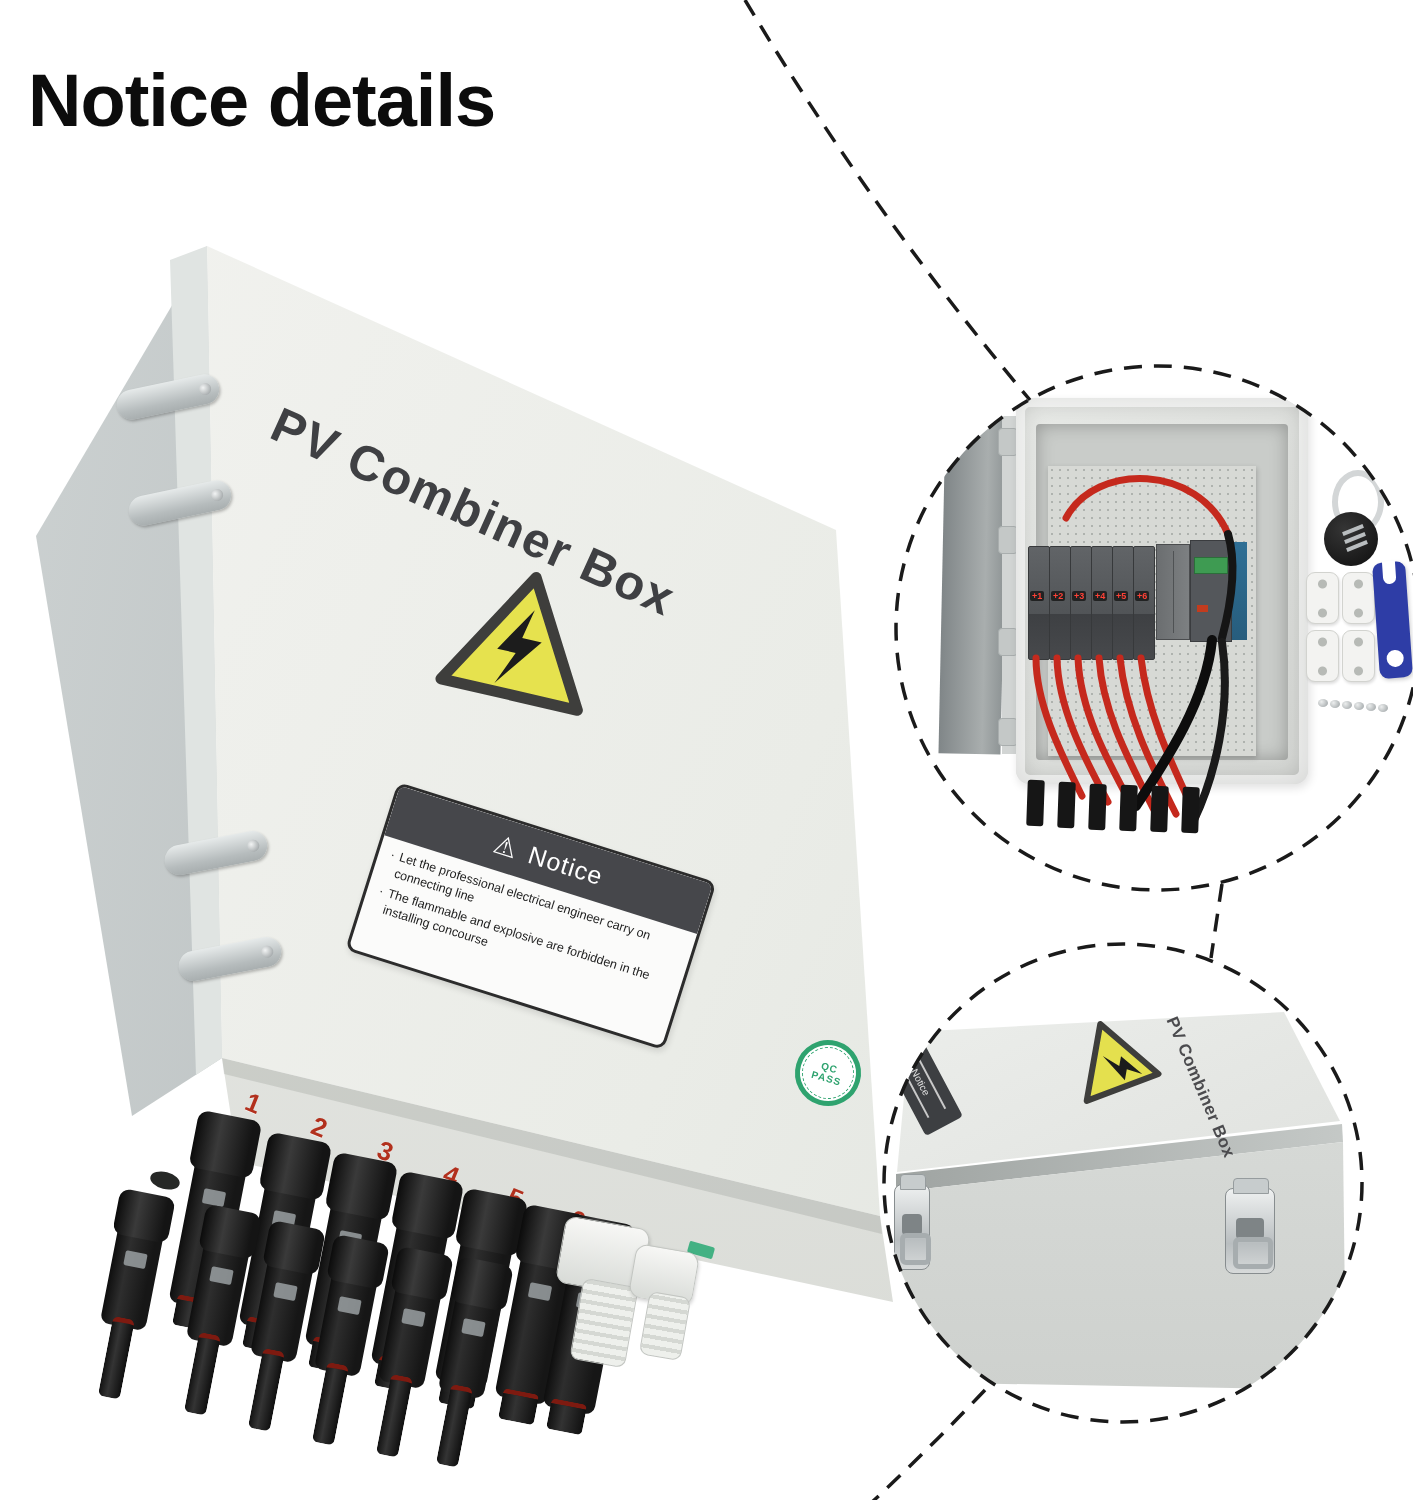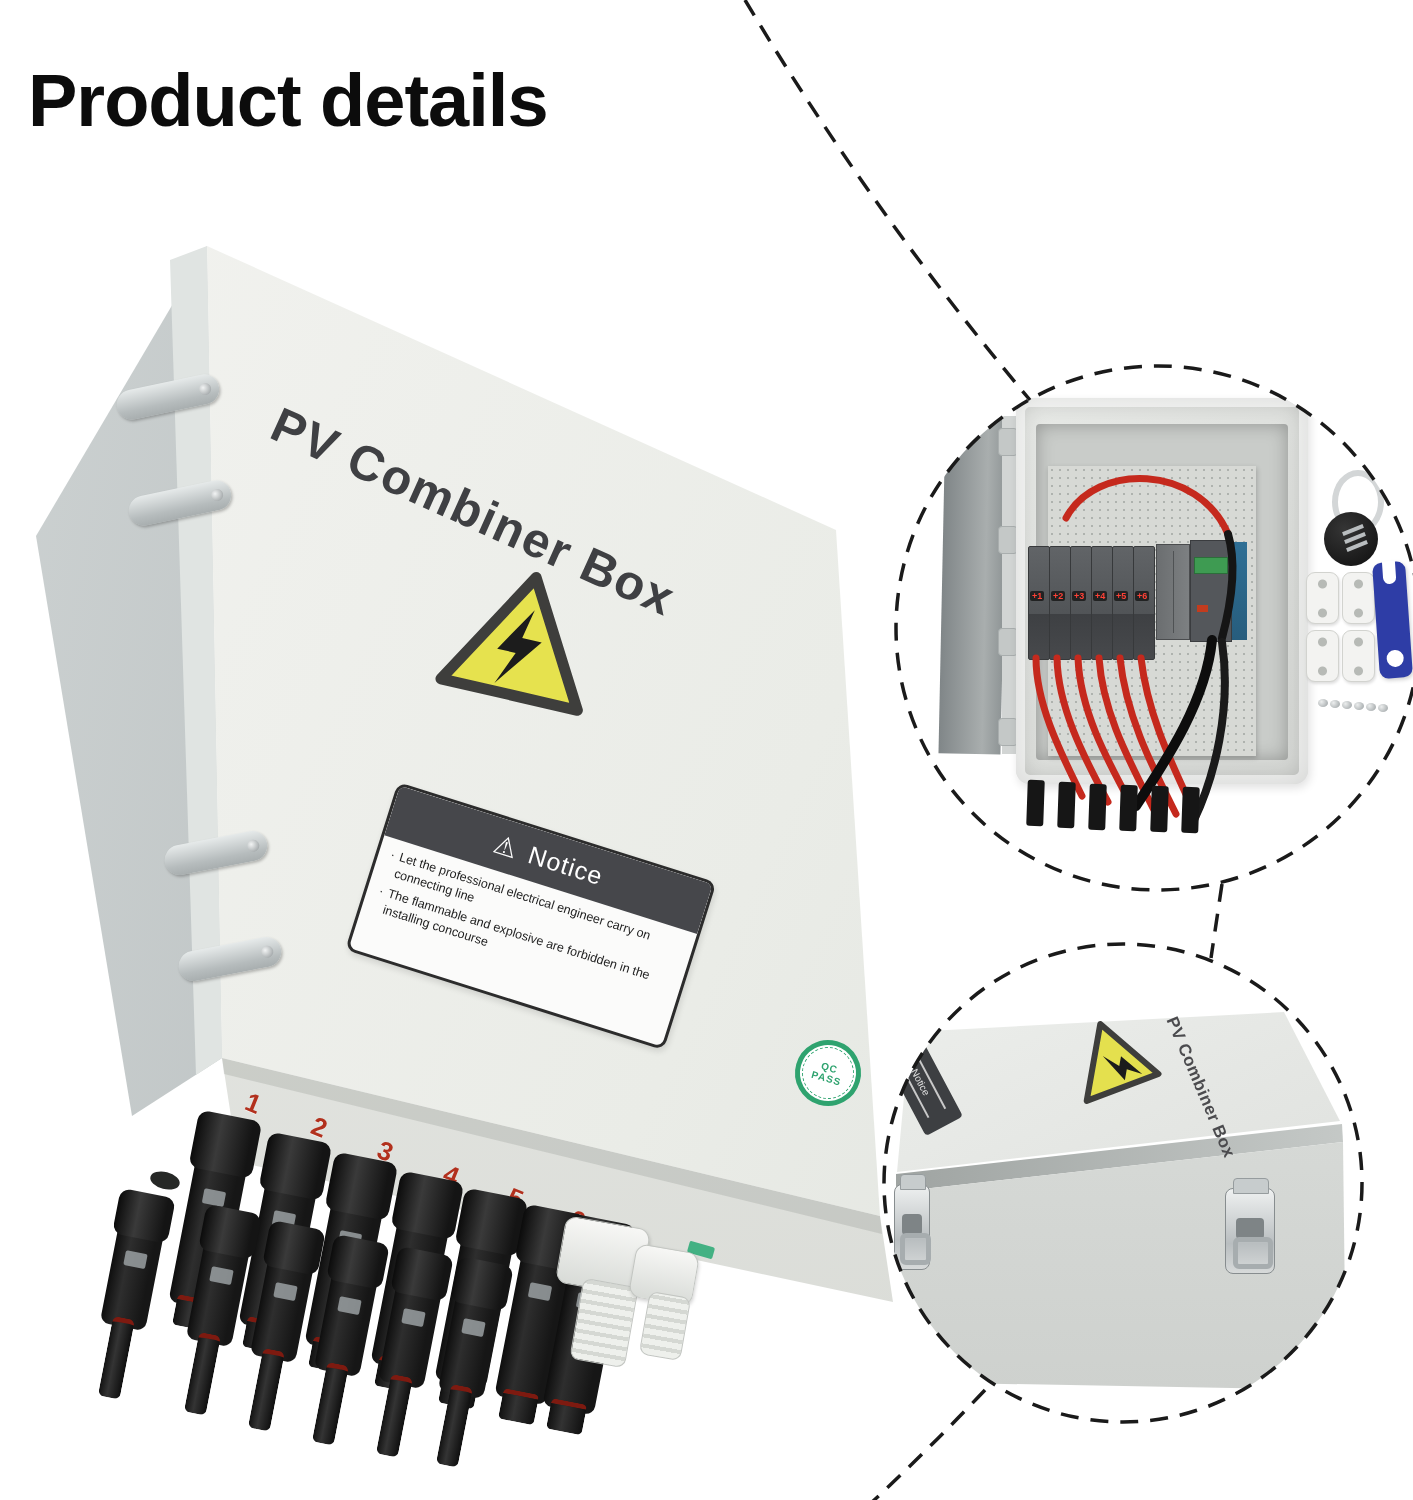--- a/index.html
+++ b/index.html
@@ -138,21 +138,21 @@
         border-radius:6px;}
   
   #overlay{position:absolute;left:0;top:0;z-index:40;pointer-events:none;}
   .z10{z-index:10;} .z20{z-index:20;}
 </style>
 </head>
 <body>
 
 <div id="stage">
 
-  <div class="abs" id="page-title">Product details</div>
+  <div class="abs" id="page-title">Notice details</div>
 
   <div class="face z10 box-side"></div>
   <div class="face z10 box-door-edge"></div>
   <div class="face z10 box-front"></div>
   <div class="face z10 box-band"></div>
   <div class="face z10 box-band-shadow"></div>
 
   <div class="abs z10 hinge" style="left:116px;top:382px"></div>
   <div class="abs z10 hinge" style="left:128px;top:488px"></div>
   <div class="abs z10 hinge" style="left:164px;top:838px;transform:rotate(-11deg)"></div>

